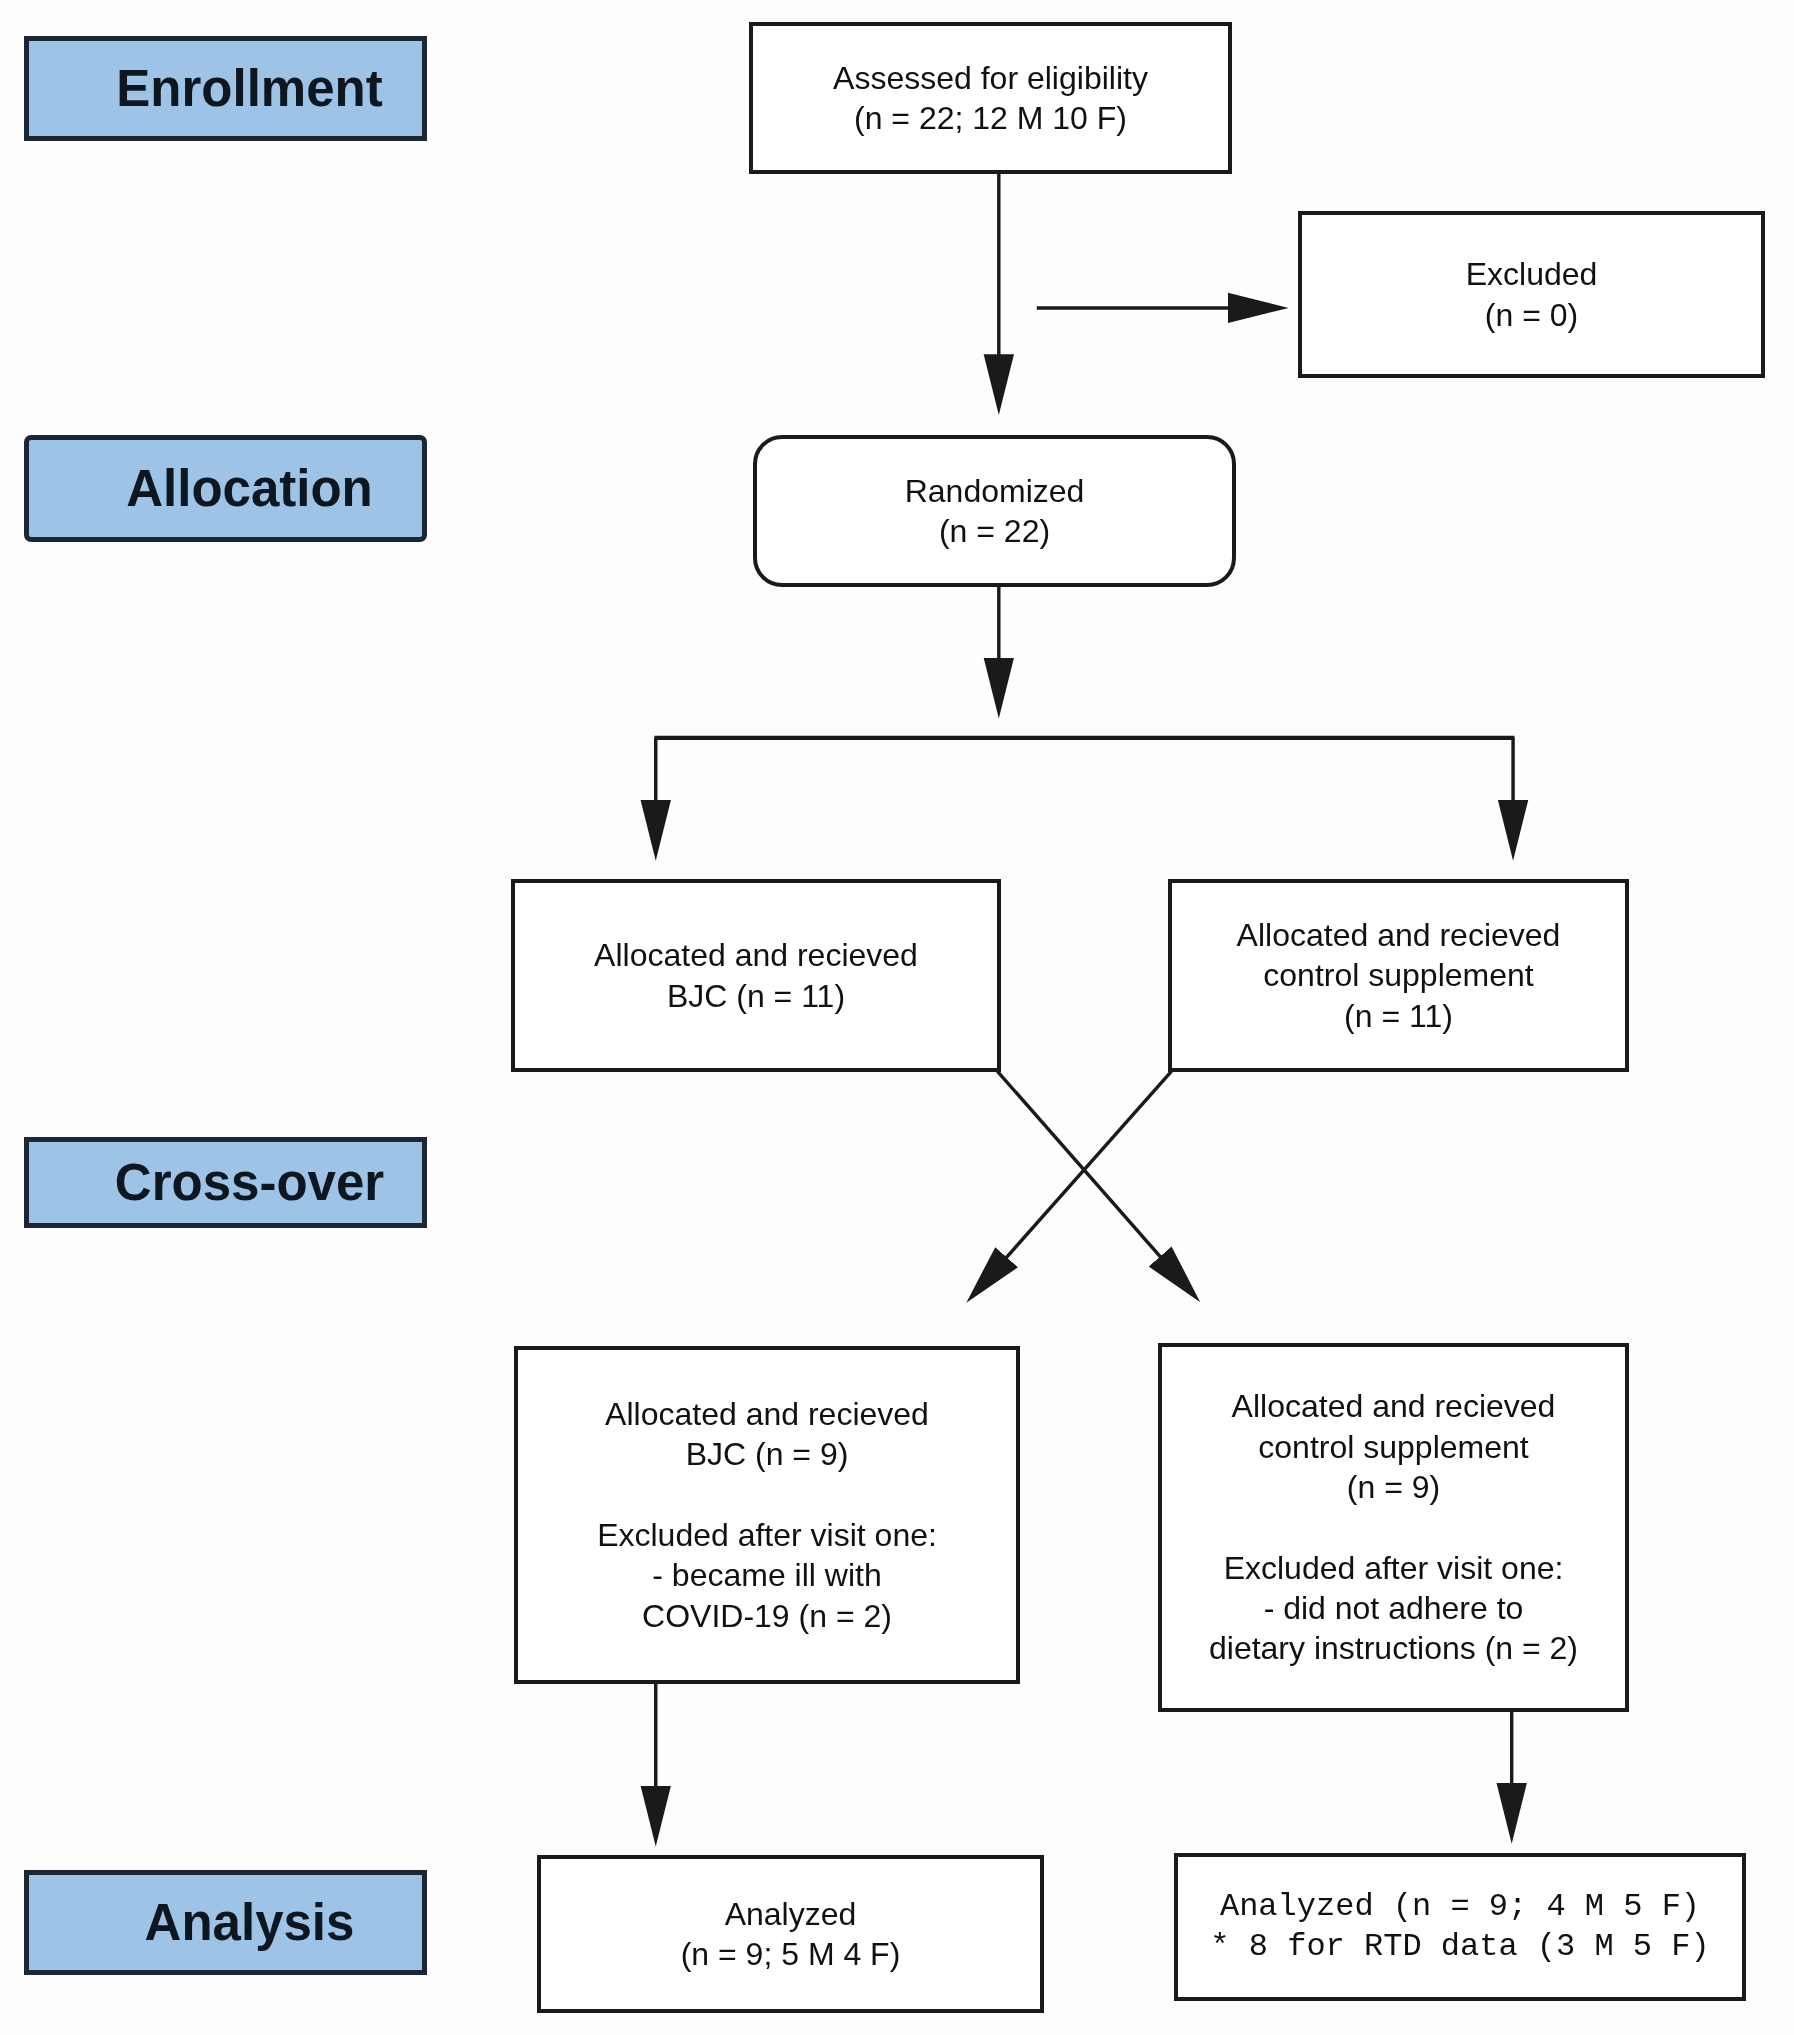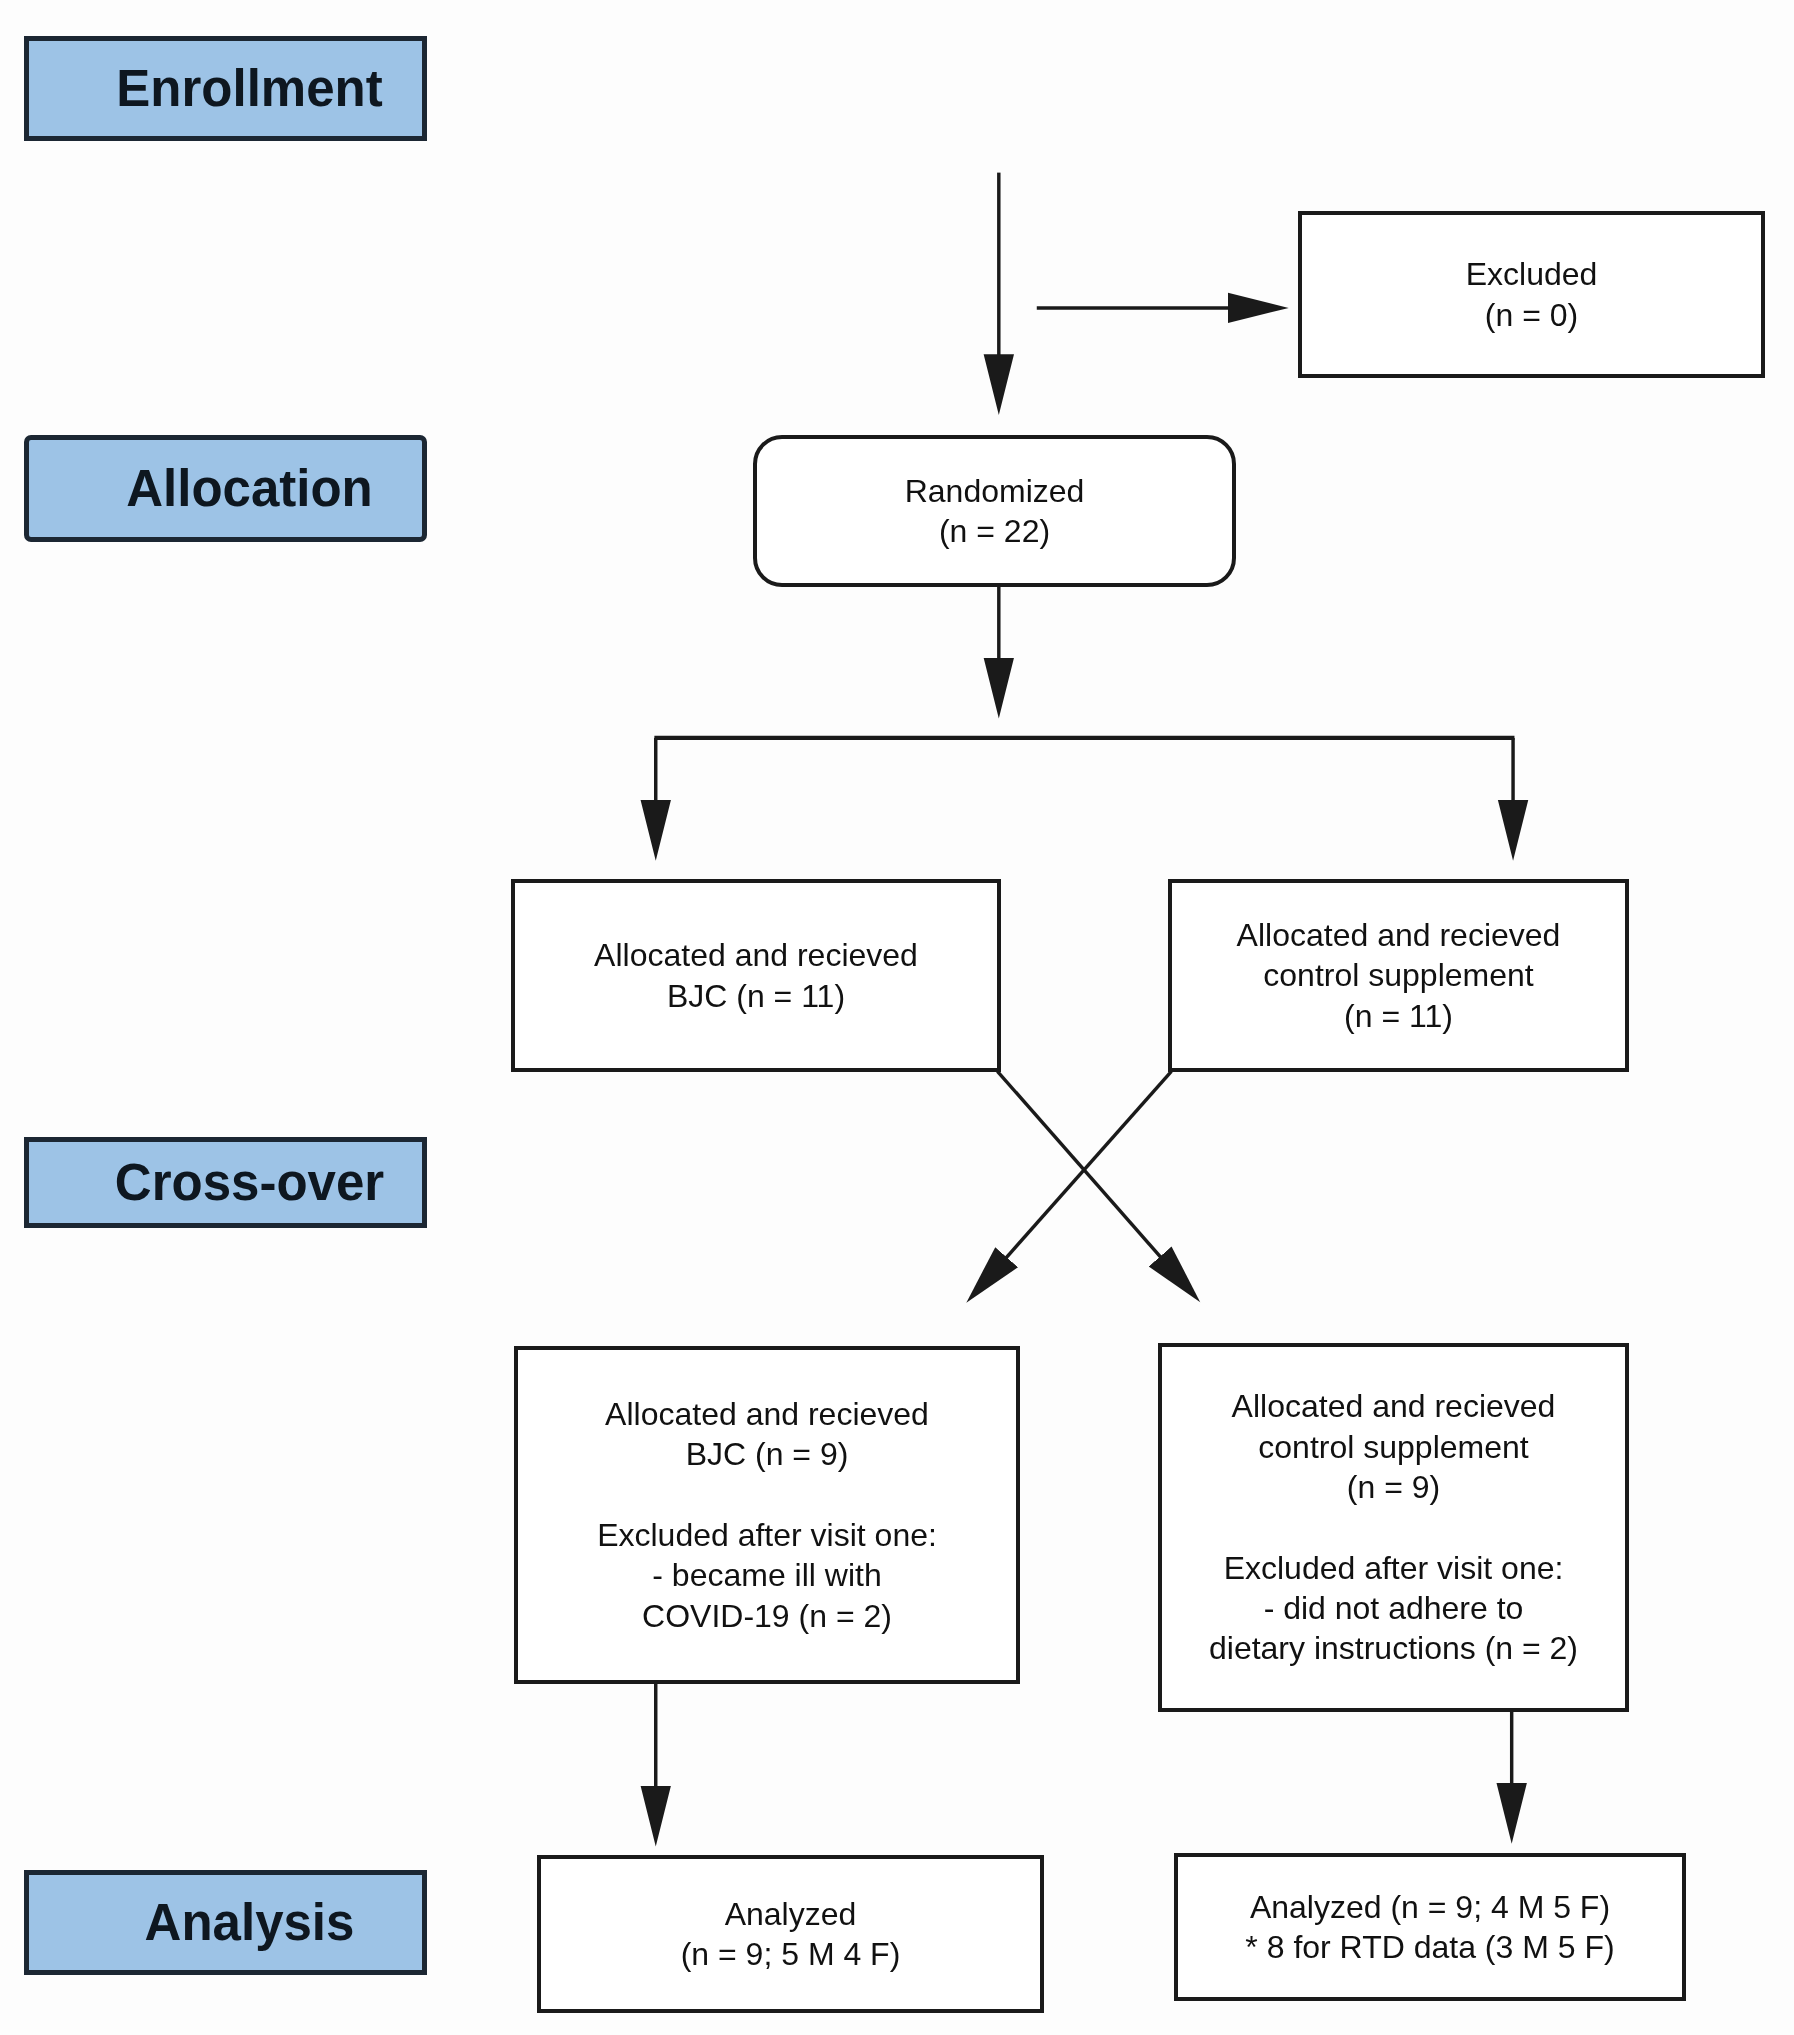--- a/index.html
+++ b/index.html
@@ -55,21 +55,21 @@
     justify-content: center;
   }
   #node-assessed         { left: 749px; top: 22px;   width: 483px; height: 152px; }
   #node-excluded         { left: 1298px; top: 211px;  width: 467px; height: 167px; }
   #node-randomized       { left: 753px; top: 435px;  width: 483px; height: 152px; border-radius: 29px; }
   #node-alloc-bjc        { left: 511px;  top: 879px; width: 490px; height: 193px; }
   #node-alloc-control    { left: 1168px; top: 879px; width: 461px; height: 193px; }
   #node-cross-bjc        { left: 514px;  top: 1346px; width: 506px; height: 338px; }
   #node-cross-control    { left: 1158px; top: 1343px; width: 471px; height: 369px; }
   #node-analyzed-bjc     { left: 537px;  top: 1855px; width: 507px; height: 158px; }
-  #node-analyzed-control { left: 1174px; top: 1853px; width: 512px; height: 148px; }
+  #node-analyzed-control { left: 1174px; top: 1853px; width: 572px; height: 148px; font-family: Liberation Mono, monospace; }
 </style>
 </head>
 <body>
 
 <div class="canvas" style="--page-bg: #fdfdfd; --stage-fill: #9dc3e6; --stage-border: #1c2733; --stage-text: #0e1720; --box-fill: #ffffff; --box-border: #1a1a1a; --box-text: #111111; --arrow: #1a1a1a;">
 
   <svg class="arrows" viewBox="0 0 2599 2948" xmlns="http://www.w3.org/2000/svg">
     <defs>
       <marker id="ah" markerUnits="userSpaceOnUse" markerWidth="92" markerHeight="52" refX="5" refY="26" orient="auto">
         <polygon points="0,4 88,26 0,48" fill="currentColor"></polygon>
@@ -86,20 +86,22 @@
     <line x1="1697" y1="1552" x2="1455" y2="1825" marker-end="url(#ah)"></line>
     <line x1="950" y1="2438" x2="950" y2="2592" marker-end="url(#ah)"></line>
     <line x1="2190" y1="2478" x2="2190" y2="2588" marker-end="url(#ah)"></line>
   </svg>
 
   <div class="stage" id="stage-enrollment">Enrollment</div>
   <div class="stage" id="stage-allocation">Allocation</div>
   <div class="stage" id="stage-crossover">Cross-over</div>
   <div class="stage" id="stage-analysis">Analysis</div>
 
+  <div class="node" id="node-assessed">Assessed for eligibility
+(n = 22; 12 M 10 F)</div>
   <div class="node" id="node-excluded">Excluded
 (n = 0)</div>
   <div class="node" id="node-randomized">Randomized
 (n = 22)</div>
   <div class="node" id="node-alloc-bjc">Allocated and recieved
 BJC (n = 11)</div>
   <div class="node" id="node-alloc-control">Allocated and recieved
 control supplement
 (n = 11)</div>
   <div class="node" id="node-cross-bjc">Allocated and recieved

